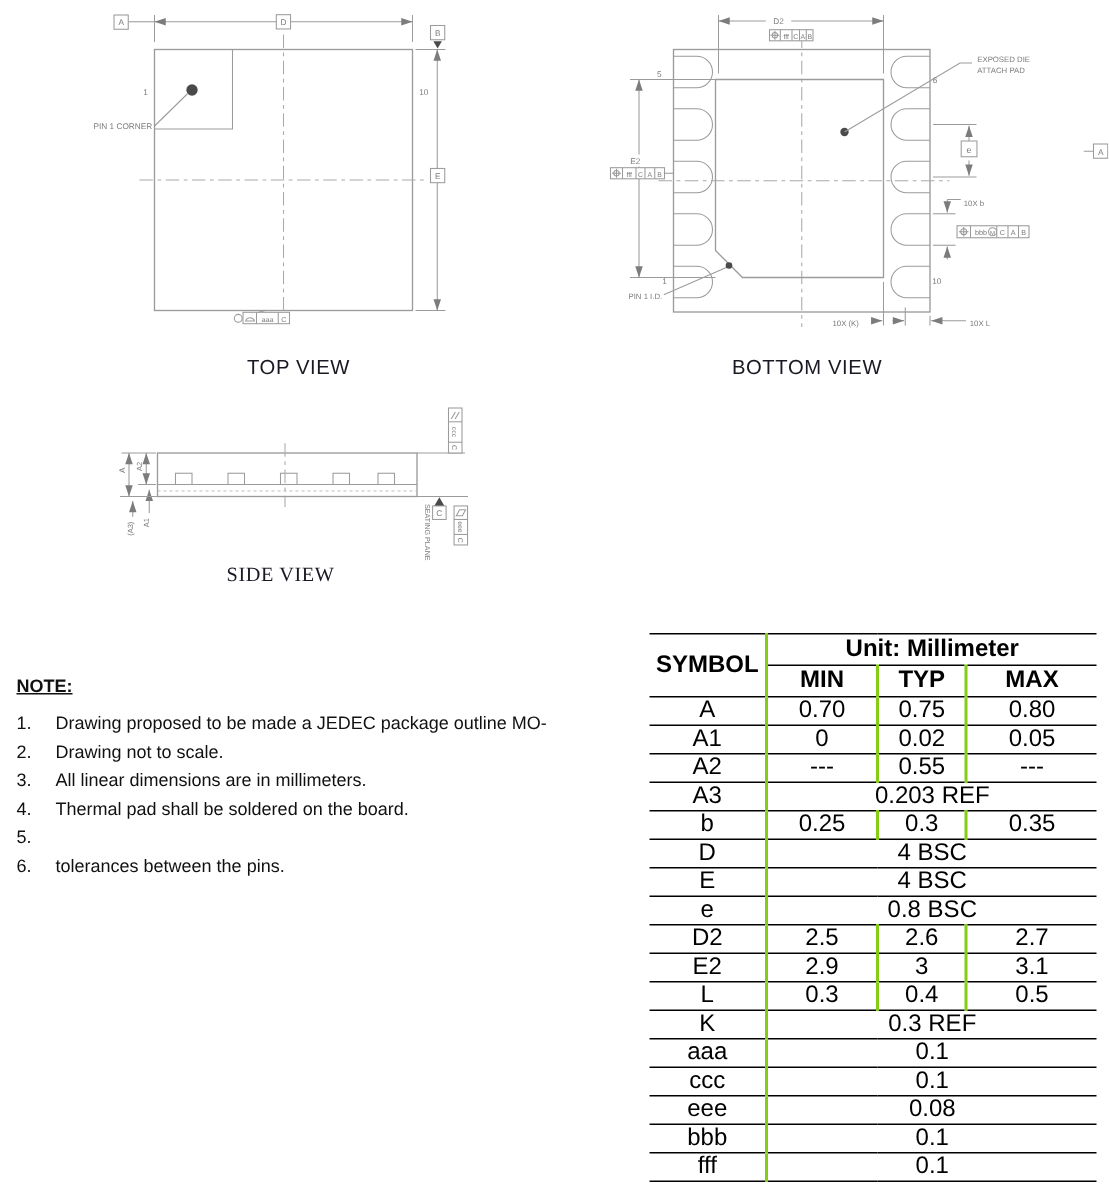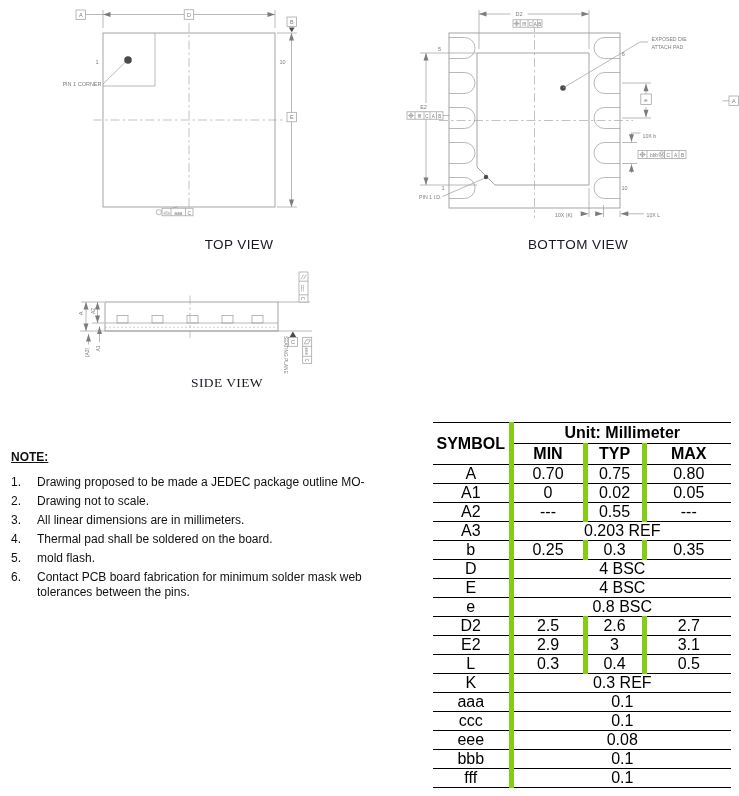--- a/index.html
+++ b/index.html
@@ -8,35 +8,35 @@
   svg.drawing{position:absolute;left:0;top:0;}
   svg.drawing text{fill:#7c7c7c;font-family:"Liberation Sans",sans-serif;}
   .ln{stroke:#9b9b9b;stroke-width:0.9;fill:none;}
   .thin{stroke:#9b9b9b;stroke-width:0.7;fill:none;}
   .cl{stroke:#a9a9a9;stroke-width:0.7;fill:none;stroke-dasharray:9 3 2.5 3;}
   .dsh{stroke:#b5b5b5;stroke-width:0.6;fill:none;stroke-dasharray:2 2;}
   .fcf{stroke:#9b9b9b;stroke-width:0.7;fill:#fff;}
   .dk{fill:#4a4a4a;stroke:none;}
   .wbg{fill:#fff;stroke:none;}
   .view-title{position:absolute;color:#191924;font-size:13.5px;letter-spacing:0.4px;
-              text-align:center;margin-left:40px;}
+              text-align:center;}
   .notes{position:absolute;left:11px;top:450px;width:420px;color:#111;font-size:12px;}
   .notes-heading{font-weight:bold;margin:0 0 11px 0;text-decoration:underline;}
   .note-item{display:flex;margin-bottom:4px;line-height:15px;}
   .note-num{width:26px;flex:none;}
   .note-text{flex:1;}
   .note-line{white-space:nowrap;}
   .dim-table{position:absolute;left:433px;top:422px;width:298px;}
   .dim-table table{border-collapse:collapse;width:100%;table-layout:fixed;
                    font-size:16px;color:#000;text-align:center;}
   .dim-table th{font-weight:bold;height:20px;}
   .dim-table td{height:17px;}
   .dim-table th,.dim-table td{border-top:1px solid #000;border-bottom:1px solid #000;
                               padding:0;overflow:hidden;}
-  .dim-table td+td,.dim-table th+th,.dim-table .v{border-left:5px solid #84cc16;}
+  .dim-table td+td,.dim-table th+th,.dim-table .v{border-left:2px solid #84cc16;}
 </style>
 </head>
 <body>
 
 <div class="page">
 
 <svg class="drawing" width="739" height="796" viewBox="0 0 739 796">
   <defs>
     <marker id="arw" markerUnits="userSpaceOnUse" markerWidth="9" markerHeight="7" refX="8" refY="3.5" orient="auto-start-reverse">
       <path d="M0.5,1 L8,3.5 L0.5,6 Z" fill="#7c7c7c"></path>
@@ -311,27 +311,25 @@
   </div>
   <div class="note-item">
     <span class="note-num">4.</span>
     <span class="note-text">
       <span class="note-line" style="display:block">Thermal pad shall be soldered on the board.</span>
     </span>
   </div>
   <div class="note-item">
     <span class="note-num">5.</span>
     <span class="note-text">
-      <span class="note-line" style="display:block">mold flash.</span>
     </span>
   </div>
   <div class="note-item">
     <span class="note-num">6.</span>
     <span class="note-text">
-      <span class="note-line" style="display:block">Contact PCB board fabrication for minimum solder mask web</span>
       <span class="note-line" style="display:block">tolerances between the pins.</span>
     </span>
   </div>
 </div>
 
 <div class="dim-table">
   <table>
     <colgroup>
           <col style="width:78px">
           <col style="width:74px">

